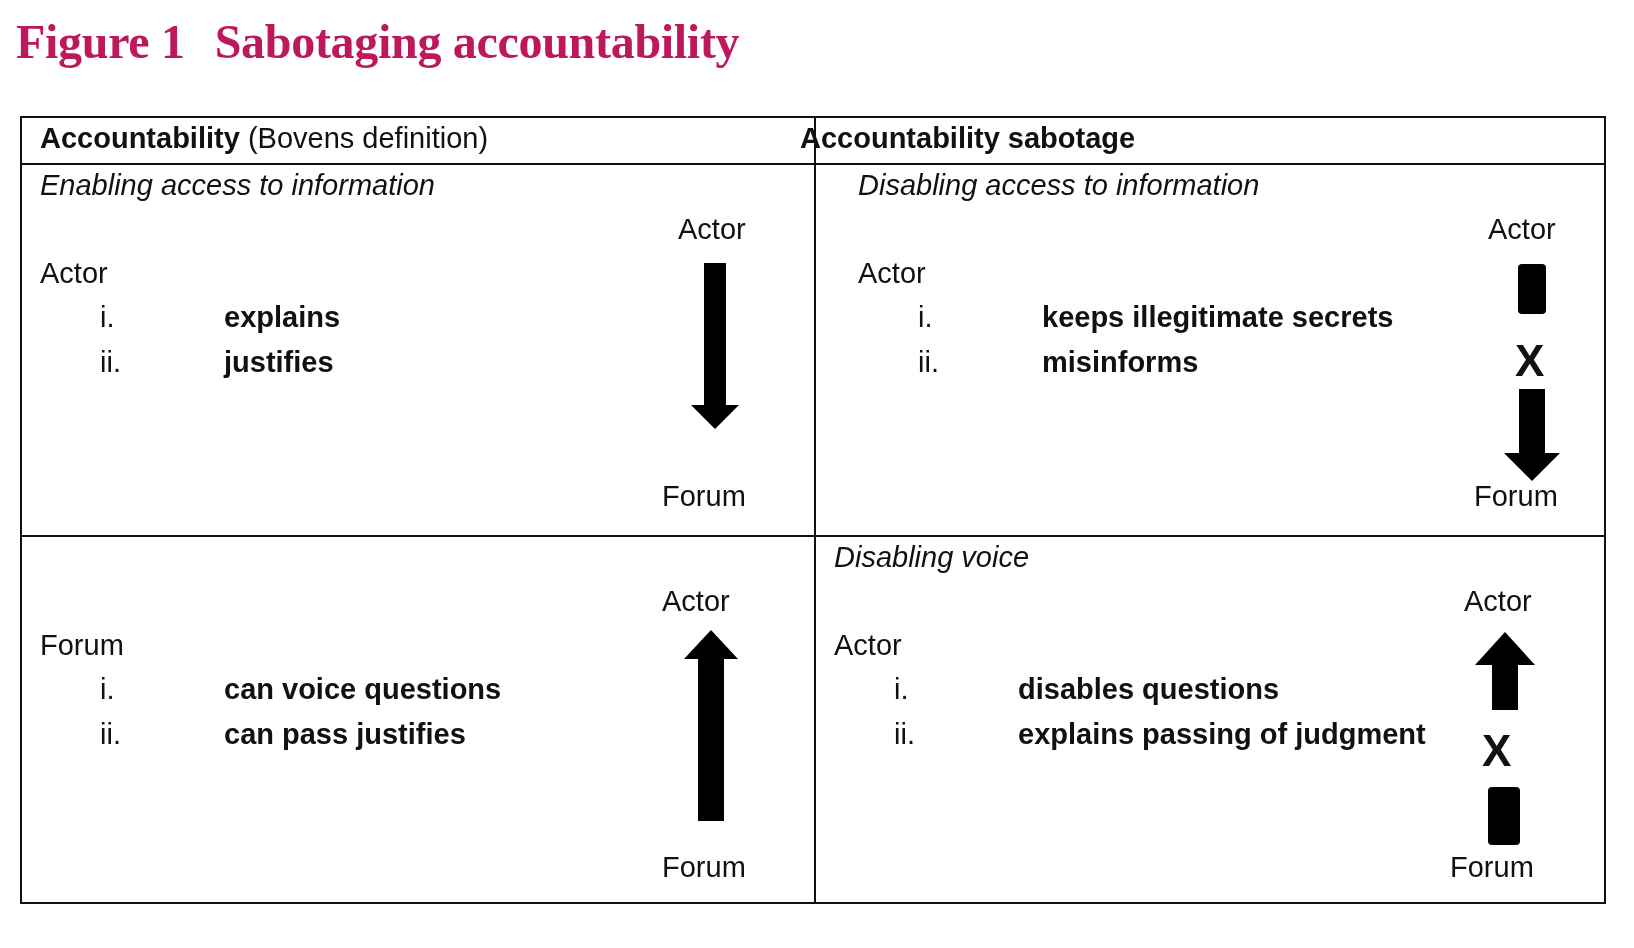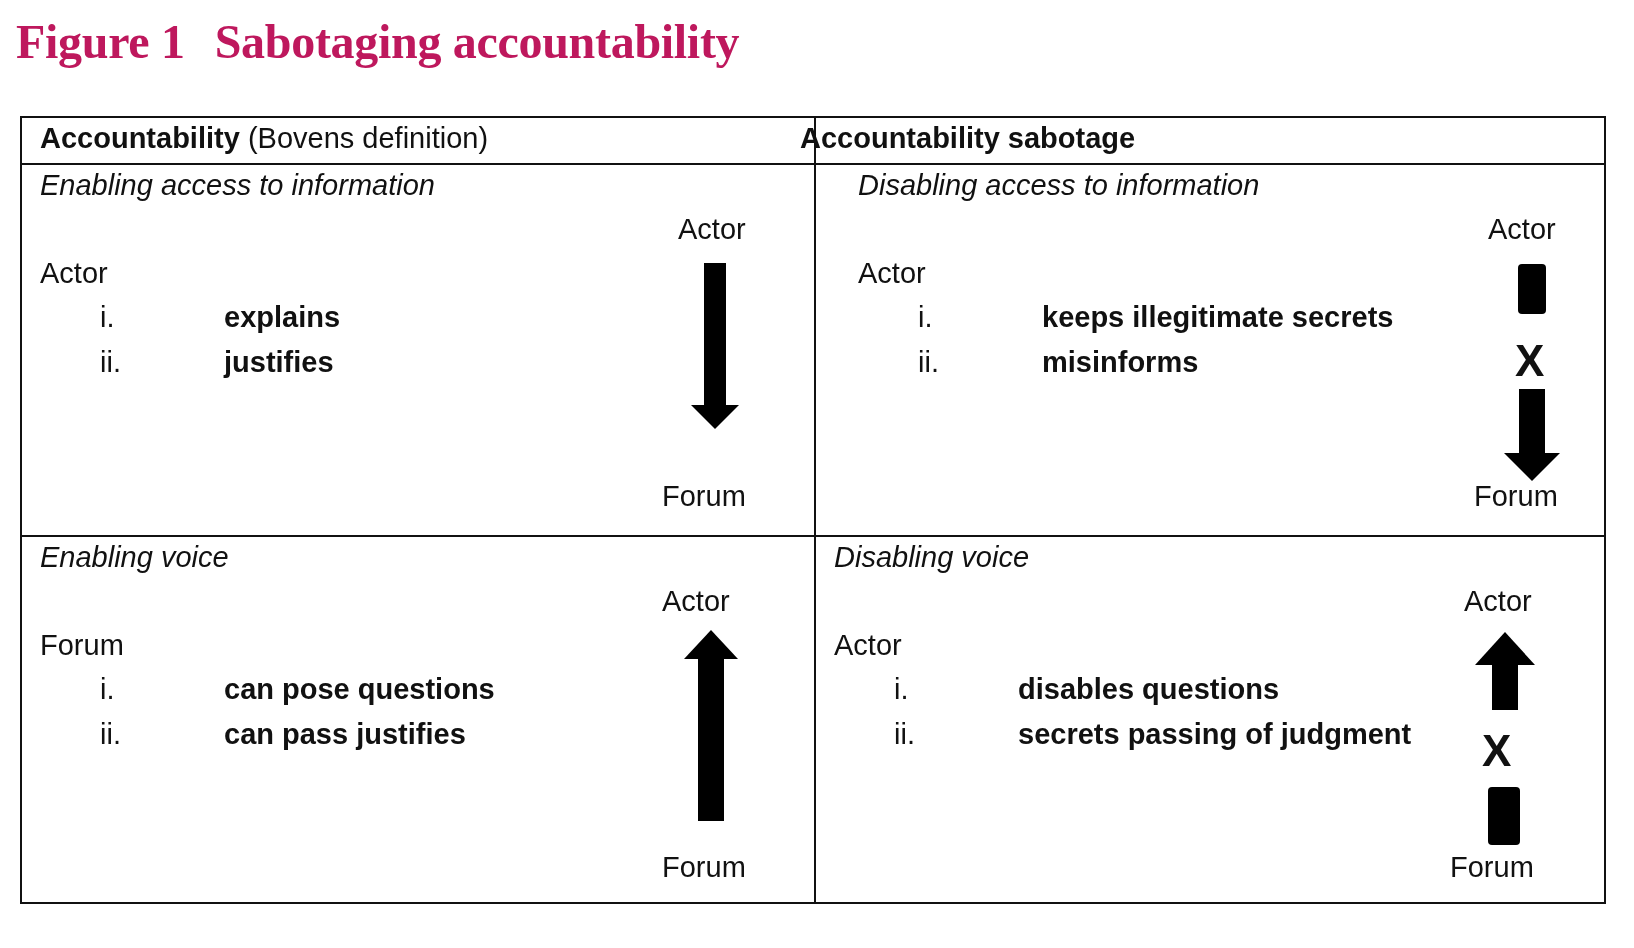--- a/index.html
+++ b/index.html
@@ -88,25 +88,24 @@
     </svg>
     <div class="xmark" style="left:675px; top:174px;">X</div>
     <svg class="shape" style="left:664px; top:224px;" width="56" height="94" viewBox="0 0 56 94">
       <rect x="15" y="0" width="26" height="66" fill="#000"></rect>
       <polygon points="0,64 56,64 28,92" fill="#000"></polygon>
     </svg>
     <div class="lbl" style="left:634px; top:315px;">Forum</div>
   </div>
 
   <div class="cell" style="left:0; top:419px; width:792px; height:367px;">
-    <div class="ttl">Enabling voice</div>
     <div class="subj" style="top:92px;">Forum</div>
     <div class="item" style="left:78px; top:136px;">
       <span class="num">i.</span>
-      <span class="txt">can pose questions</span>
+      <span class="txt">can voice questions</span>
     </div>
     <div class="item" style="left:78px; top:181px;">
       <span class="num">ii.</span>
       <span class="txt">can pass justifies</span>
     </div>
     <div class="lbl" style="left:640px; top:48px;">Actor</div>
     <svg class="shape" style="left:660px; top:92px;" width="58" height="194" viewBox="0 0 58 194">
       <polygon points="2,30 56,30 29,1" fill="#000"></polygon>
       <rect x="16" y="28" width="26" height="164" fill="#000"></rect>
     </svg>
@@ -115,21 +114,21 @@
 
   <div class="cell" style="left:794px; top:419px; width:790px; height:367px;padding-left:19px;">
     <div class="ttl">Disabling voice</div>
     <div class="subj" style="top:92px;">Actor</div>
     <div class="item" style="left:78px; top:136px;">
       <span class="num">i.</span>
       <span class="txt">disables questions</span>
     </div>
     <div class="item" style="left:78px; top:181px;">
       <span class="num">ii.</span>
-      <span class="txt">secrets passing of judgment</span>
+      <span class="txt">explains passing of judgment</span>
     </div>
     <div class="lbl" style="left:648px; top:48px;">Actor</div>
     <svg class="shape" style="left:658px; top:94px;" width="62" height="80" viewBox="0 0 62 80">
       <polygon points="1,34 61,34 31,1" fill="#000"></polygon>
       <rect x="18" y="32" width="26" height="47" fill="#000"></rect>
     </svg>
     <div class="xmark" style="left:666px; top:192px;">X</div>
     <svg class="shape" style="left:670px; top:250px;" width="36" height="60" viewBox="0 0 36 60">
       <rect x="2" y="0" width="32" height="58" rx="4" fill="#000"></rect>
     </svg>

